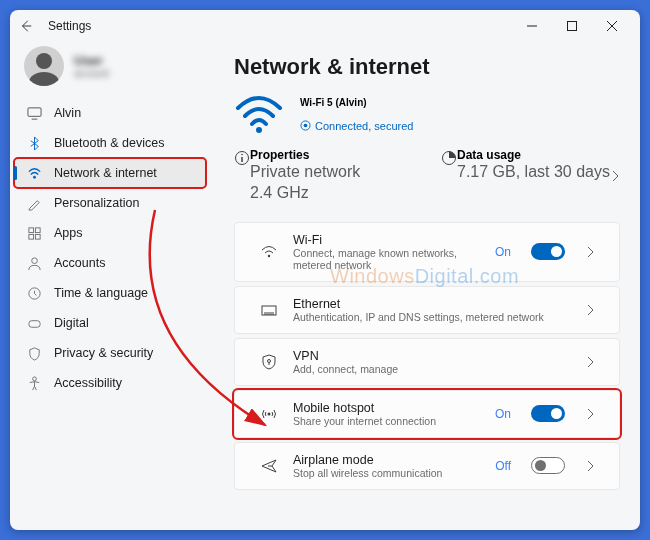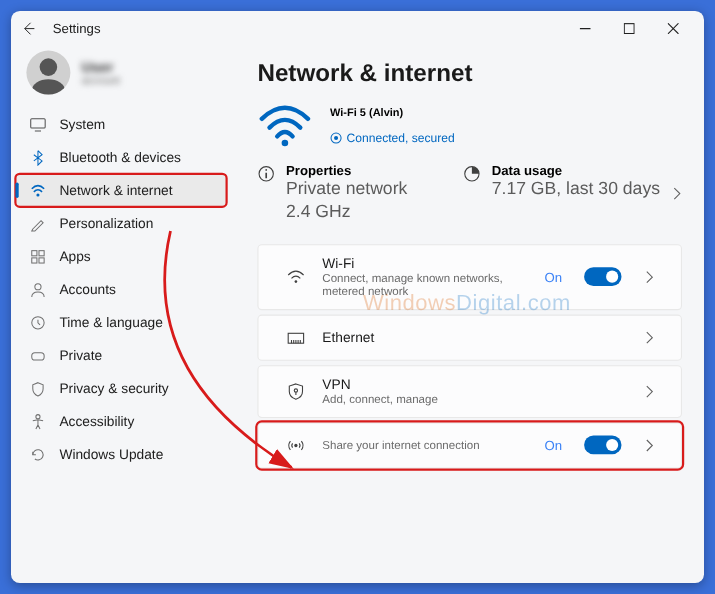--- a/index.html
+++ b/index.html
@@ -30,21 +30,21 @@
 .nav-icon { width: 16px; height: 16px; display: flex; align-items: center; justify-content: center; }
 .highlight-red { outline: 2px solid #d81b1b; outline-offset: -1px; }
 .main { flex: 1; padding: 12px 20px 0 24px; overflow: hidden; }
 .page-title { font-size: 22px; font-weight: 600; color: #1a1a1a; margin-bottom: 14px; }
 .hero { display: flex; align-items: center; gap: 16px; margin-bottom: 10px; }
 .wifi-big { width: 50px; height: 40px; }
 .hero-title { font-size: 10px; font-weight: 600; }
 .hero-sub { font-size: 11px; color: #0067c0; display: flex; align-items: center; gap: 4px; margin-top: 12px; }
 .hero-sub-icon { display:inline-flex; }
 .inforow { display: flex; gap: 30px; margin-bottom: 14px; padding: 4px 0; }
-.info-item { display: flex; gap: 10px; align-items: flex-start; flex: 1; }
+.info-item { display: flex; align-items: flex-start; flex: 1; }
 .info-item:last-child { flex: none; }
 .info-icon { margin-top: 2px; }
 .info-title { font-size: 12px; font-weight: 600; }
 .info-sub { font-size: 16px; color: #5b5b5b; line-height: 1.3; }
 .info-chevron { margin-left: auto; align-self: center; }
 .cards { display: flex; flex-direction: column; gap: 4px; }
 .card { background: #fcfcfd; border: 1px solid #e8e8e8; border-radius: 4px; padding: 10px 24px; display: flex; align-items: center; gap: 14px; cursor: pointer; }
 .card.highlight-red { outline: 2px solid #d81b1b; outline-offset: 0; }
 .card-icon { width: 20px; height: 20px; display:flex; align-items:center; justify-content:center; }
 .card-body { flex: 1; }
@@ -107,21 +107,21 @@
         </div>
       </div>
       <div class="nav">
         <div class="nav-item">
           <span class="nav-icon">
               <svg width="15" height="15" viewBox="0 0 16 16">
                 <rect x="1" y="2" width="14" height="9" rx="1" stroke="#505050" fill="none"></rect>
                 <line x1="5" y1="14" x2="11" y2="14" stroke="#505050"></line>
               </svg>
             </span>
-          <span>System</span>
+          <span>Alvin</span>
         </div>
         <div class="nav-item">
           <span class="nav-icon">
               <svg width="15" height="15" viewBox="0 0 16 16">
                 <path d="M8 1 L12 5 L8 8 L12 11 L8 15 V1 M4 5 L8 8 M4 11 L8 8" stroke="#0067c0" fill="none" stroke-width="1"></path>
               </svg>
             </span>
           <span>Bluetooth &amp; devices</span>
         </div>
         <div class="nav-item active highlight-red">
@@ -170,47 +170,38 @@
               </svg>
             </span>
           <span>Time &amp; language</span>
         </div>
         <div class="nav-item">
           <span class="nav-icon">
               <svg width="15" height="15" viewBox="0 0 16 16">
                 <rect x="2" y="5" width="12" height="7" rx="3" stroke="#707070" fill="none"></rect>
               </svg>
             </span>
-          <span>Private</span>
+          <span>Digital</span>
         </div>
         <div class="nav-item">
           <span class="nav-icon">
               <svg width="15" height="15" viewBox="0 0 16 16">
                 <path d="M8 2 L13 4 V8 Q13 13 8 15 Q3 13 3 8 V4 Z" stroke="#707070" fill="none"></path>
               </svg>
             </span>
           <span>Privacy &amp; security</span>
         </div>
         <div class="nav-item">
           <span class="nav-icon">
               <svg width="15" height="15" viewBox="0 0 16 16">
                 <circle cx="8" cy="3" r="2" stroke="#707070" fill="none"></circle>
                 <path d="M3 7 L8 6 L13 7 M8 6 V11 M6 15 L8 11 L10 15" stroke="#707070" fill="none"></path>
               </svg>
             </span>
           <span>Accessibility</span>
-        </div>
-        <div class="nav-item">
-          <span class="nav-icon">
-              <svg width="15" height="15" viewBox="0 0 16 16">
-                <path d="M3 8 A5 5 0 1 1 5 12" stroke="#707070" fill="none"></path>
-                <path d="M3 5 V8 H6" stroke="#707070" fill="none"></path>
-              </svg>
-            </span>
-          <span>Windows Update</span>
         </div>
       </div>
     </div>
 
     <div class="main">
       <div class="page-title">Network &amp; internet</div>
 
       <div class="hero">
         <div class="wifi-big">
           <svg width="50" height="40" viewBox="0 0 50 40">
@@ -290,20 +281,21 @@
 
         <div class="card">
           <span class="card-icon">
               <svg width="18" height="18" viewBox="0 0 18 18">
                 <rect x="2" y="5" width="14" height="9" stroke="#404040" fill="none"></rect>
                 <path d="M5 14 V11 M7 14 V11 M9 14 V11 M11 14 V11 M13 14 V11" stroke="#404040"></path>
               </svg>
             </span>
           <div class="card-body">
             <div class="card-title">Ethernet</div>
+            <div class="card-sub">Authentication, IP and DNS settings, metered network</div>
           </div>
           <span class="chevron">
               <svg width="10" height="12">
                 <path d="M3 1 L8 6 L3 11" stroke="#606060" fill="none"></path>
               </svg>
             </span>
         </div>
 
         <div class="card">
           <span class="card-icon">
@@ -328,33 +320,54 @@
           <span class="card-icon">
               <svg width="18" height="18" viewBox="0 0 18 18">
                 <path d="M4 5 Q1 9 4 13" stroke="#404040" fill="none"></path>
                 <path d="M14 5 Q17 9 14 13" stroke="#404040" fill="none"></path>
                 <path d="M6 7 Q4.5 9 6 11" stroke="#404040" fill="none"></path>
                 <path d="M12 7 Q13.5 9 12 11" stroke="#404040" fill="none"></path>
                 <circle cx="9" cy="9" r="1.5" fill="#404040"></circle>
               </svg>
             </span>
           <div class="card-body">
+            <div class="card-title">Mobile hotspot</div>
             <div class="card-sub">Share your internet connection</div>
           </div>
           <span class="card-state">On</span>
           <div class="toggle on">
               <div class="knob"></div>
             </div>
           <span class="chevron">
               <svg width="10" height="12">
                 <path d="M3 1 L8 6 L3 11" stroke="#606060" fill="none"></path>
               </svg>
             </span>
         </div>
 
+        <div class="card">
+          <span class="card-icon">
+              <svg width="18" height="18" viewBox="0 0 18 18">
+                <path d="M2 9 L16 3 L12 9 L16 15 L2 9 M12 9 L8 9" stroke="#404040" fill="none"></path>
+              </svg>
+            </span>
+          <div class="card-body">
+            <div class="card-title">Airplane mode</div>
+            <div class="card-sub">Stop all wireless communication</div>
+          </div>
+          <span class="card-state">Off</span>
+          <div class="toggle off">
+              <div class="knob"></div>
+            </div>
+          <span class="chevron">
+              <svg width="10" height="12">
+                <path d="M3 1 L8 6 L3 11" stroke="#606060" fill="none"></path>
+              </svg>
+            </span>
+        </div>
       </div>
     </div>
   </div>
 </div>
 
 <svg class="arrow-svg" width="160" height="250">
   <defs>
       <marker id="ah" markerWidth="10" markerHeight="10" refX="8" refY="3" orient="auto">
         <path d="M0,0 L9,3 L0,6 Z" fill="#d81b1b"></path>
       </marker>

